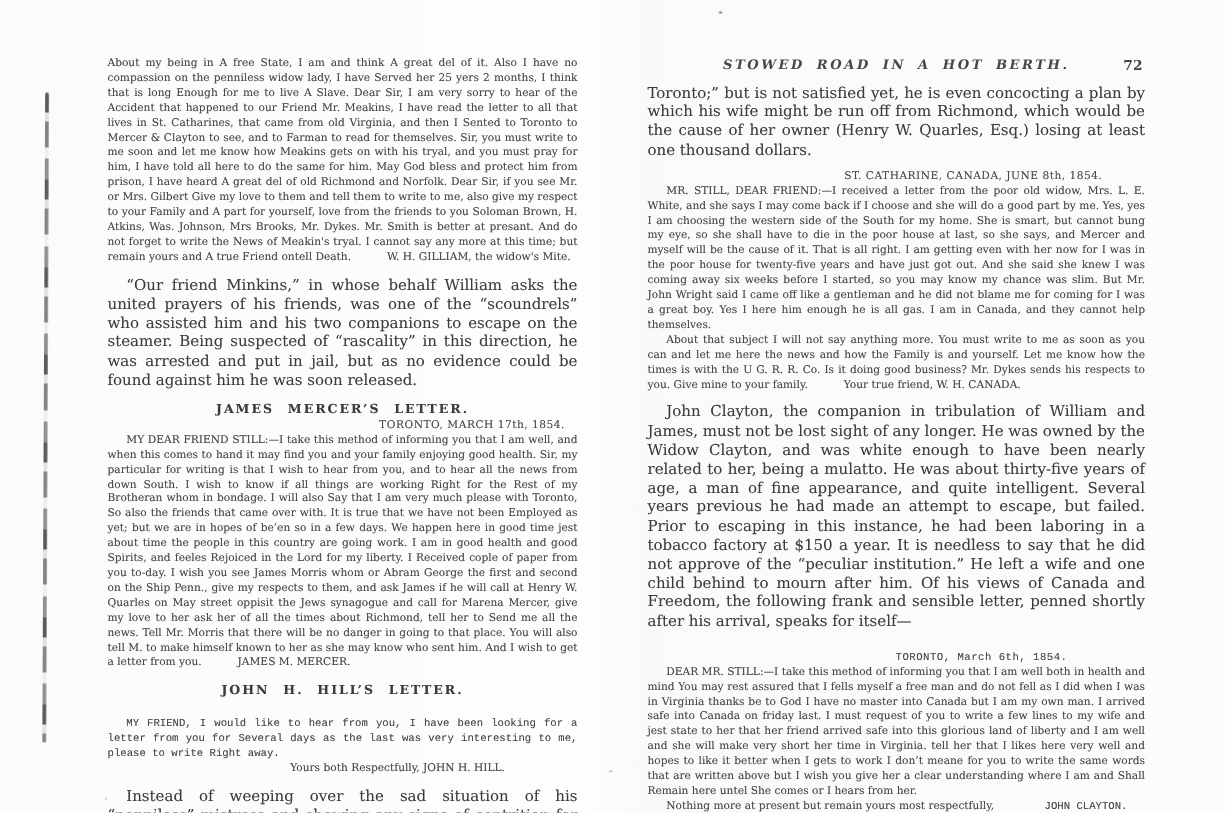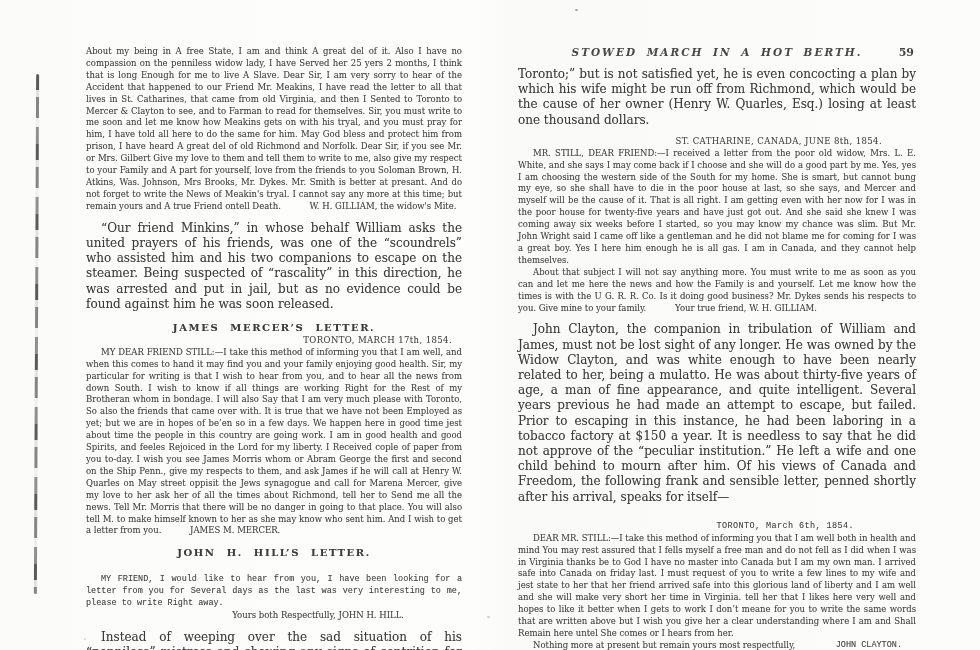--- a/index.html
+++ b/index.html
@@ -154,33 +154,33 @@
     <p class="small ind mt-sm">MY FRIEND, I would like to hear from you, I have been looking for a letter from you for Several days as the last was very interesting to me, please to write Right away.</p>
 
     <div class="small sig-line-right">Yours both Respectfully, JOHN H. HILL.</div>
 
     <p class="large ind mt-lg">Instead of weeping over the sad situation of his “penniless” mistress and showing any signs of contrition for having wronged the man who held the mortgage of seven hundred and fifty dollars on him, James actually “feels rejoiced in the Lord for his liberty,” and is “very much pleased with</p>
   </div>
 
   <div class="page page-right">
 
     <div class="running-head">
-      <span>STOWED MARCH IN A HOT BERTH.</span>
-      <span class="folio folio-right">59</span>
+      <span>STOWED ROAD IN A HOT BERTH.</span>
+      <span class="folio folio-right">72</span>
     </div>
 
     <p class="large">Toronto;” but is not satisfied yet, he is even concocting a plan by which his wife might be run off from Richmond, which would be the cause of her owner (Henry W. Quarles, Esq.) losing at least one thousand dollars.</p>
 
     <div class="dateline pad-r-md mt-lg">ST. CATHARINE, CANADA, JUNE 8th, 1854.</div>
 
     <p class="small ind">MR. STILL, DEAR FRIEND:—I received a letter from the poor old widow, Mrs. L. E. White, and she says I may come back if I choose and she will do a good part by me. Yes, yes I am choosing the western side of the South for my home.  She is smart, but cannot bung my eye, so she shall have to die in the poor house at last, so she says, and Mercer and myself will be the cause of it.  That is all right.  I am getting even with her now for I was in the poor house for twenty-five years and have just got out.  And she said she knew I was coming away six weeks before I started, so you may know my chance was slim.  But Mr. John Wright said I came off like a gentleman and he did not blame me for coming for I was a great boy.  Yes I here him enough he is all gas.  I am in Canada, and they cannot help themselves.</p>
 
     <p class="small ind">
       <span>About that subject I will not say anything more.  You must write to me as soon as you can and let me here the news and how the Family is and yourself.  Let me know how the times is with the U G. R. R. Co.  Is it doing good business?  Mr. Dykes sends his respects to you.  Give mine to your family.</span>
-      <span class="inline-sig">Your true friend, W. H. GILLIAM.</span>
+      <span class="inline-sig">Your true friend, W. H. CANADA.</span>
     </p>
 
     <p class="large ind mt-lg">John Clayton, the companion in tribulation of William and James, must not be lost sight of any longer.  He was owned by the Widow Clayton, and was white enough to have been nearly related to her, being a mulatto.  He was about thirty-five years of age, a man of fine appearance, and quite intelligent.  Several years previous he had made an attempt to escape, but failed. Prior to escaping in this instance, he had been laboring in a tobacco factory at $150 a year.  It is needless to say that he did not approve of the “peculiar institution.”  He left a wife and one child behind to mourn after him. Of his views of Canada and Freedom, the following frank and sensible letter, penned shortly after his arrival, speaks for itself—</p>
 
     <div class="dateline pad-r-lg mt-sm">TORONTO, March 6th, 1854.</div>
 
     <p class="small ind">DEAR MR. STILL:—I take this method of informing you that I am well both in health and mind  You may rest assured that I fells myself a free man and do not fell as I did when I was in Virginia thanks be to God I have no master into Canada but I am my own man.  I arrived safe into Canada on friday last.  I must request of you to write a few lines to my wife and jest state to her that her friend arrived safe into this glorious land of liberty and I am well and she will make very short her time in Virginia.  tell her that I likes here very well and hopes to like it better when I gets to work I don’t meane for you to write the same words that are written above but I wish you give her a clear understanding where I am and Shall Remain here untel She comes or I hears from her.</p>
 
     <div class="small closing-row">
       <span class="closing-text">Nothing more at present but remain yours most respectfully,</span>

